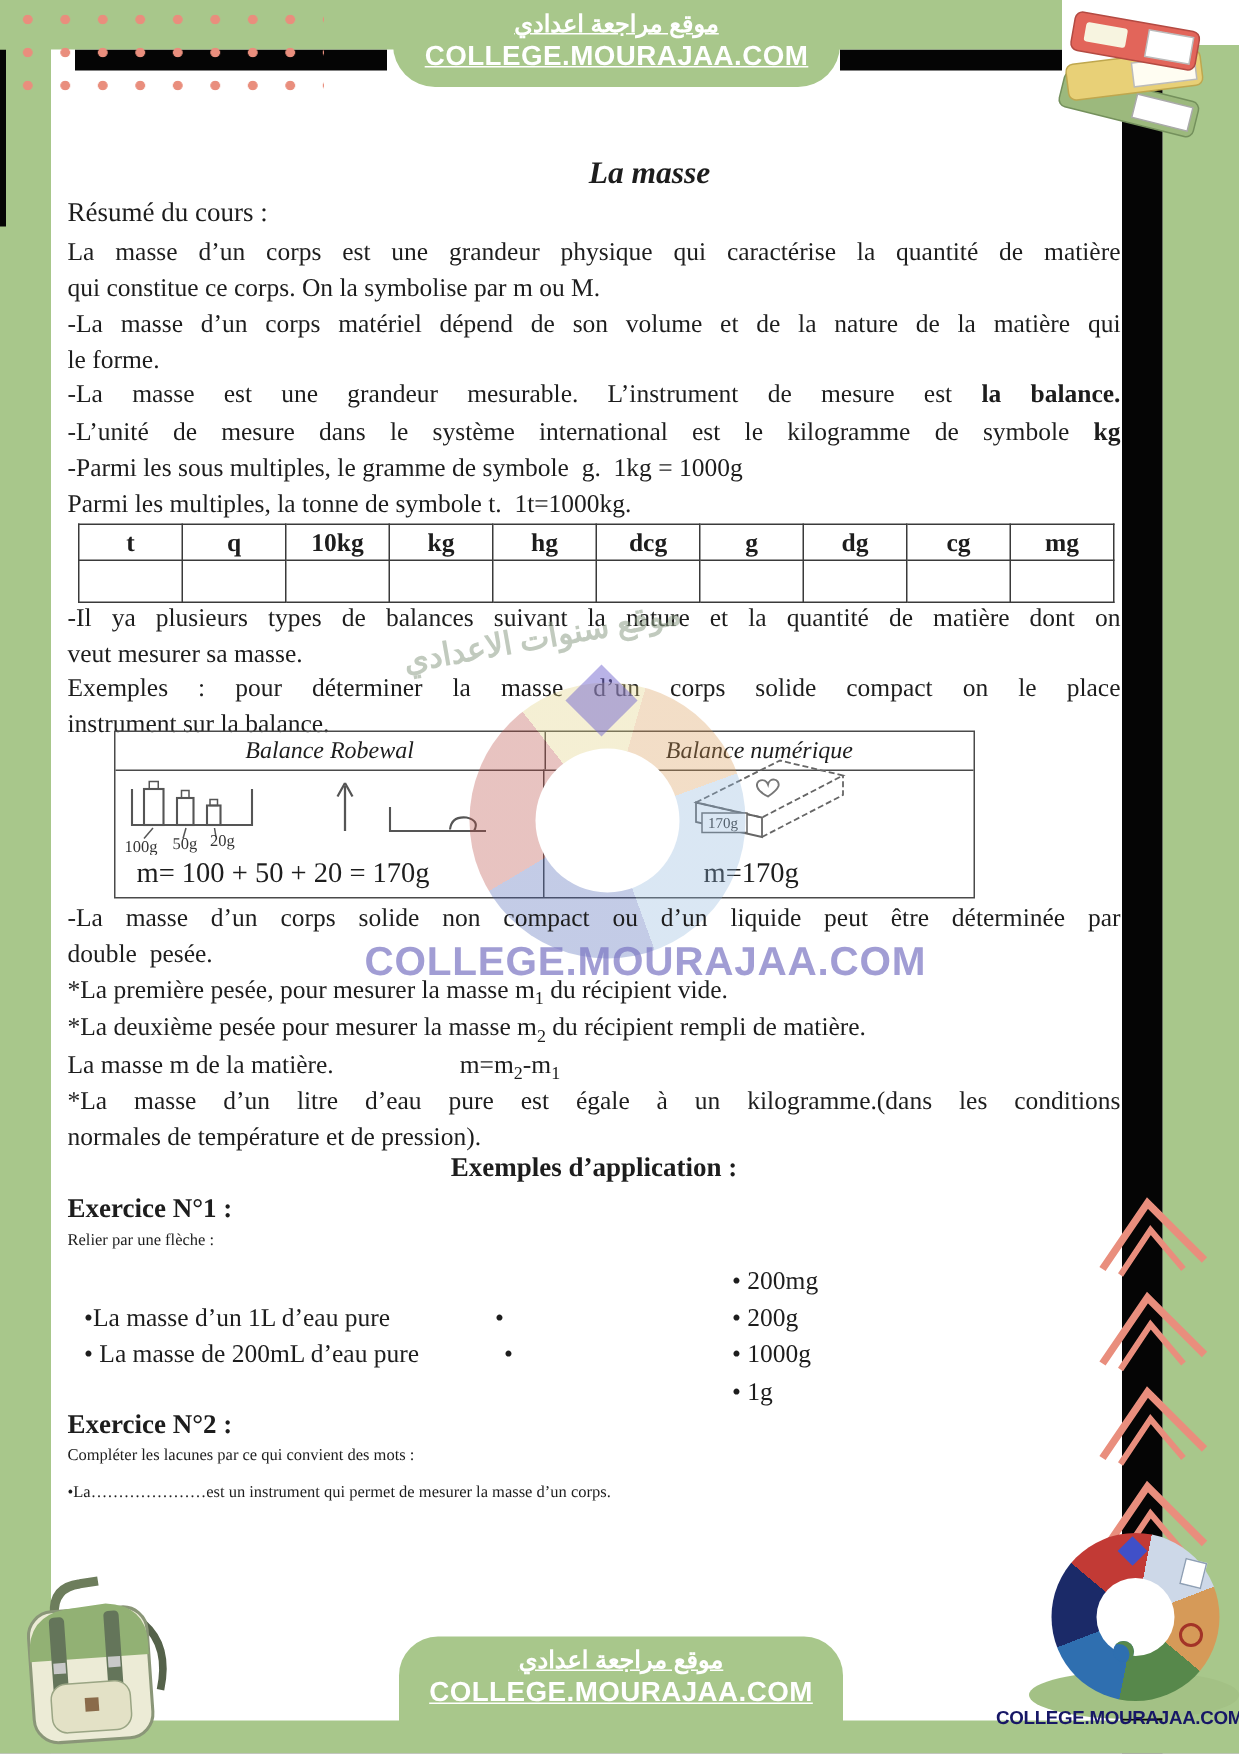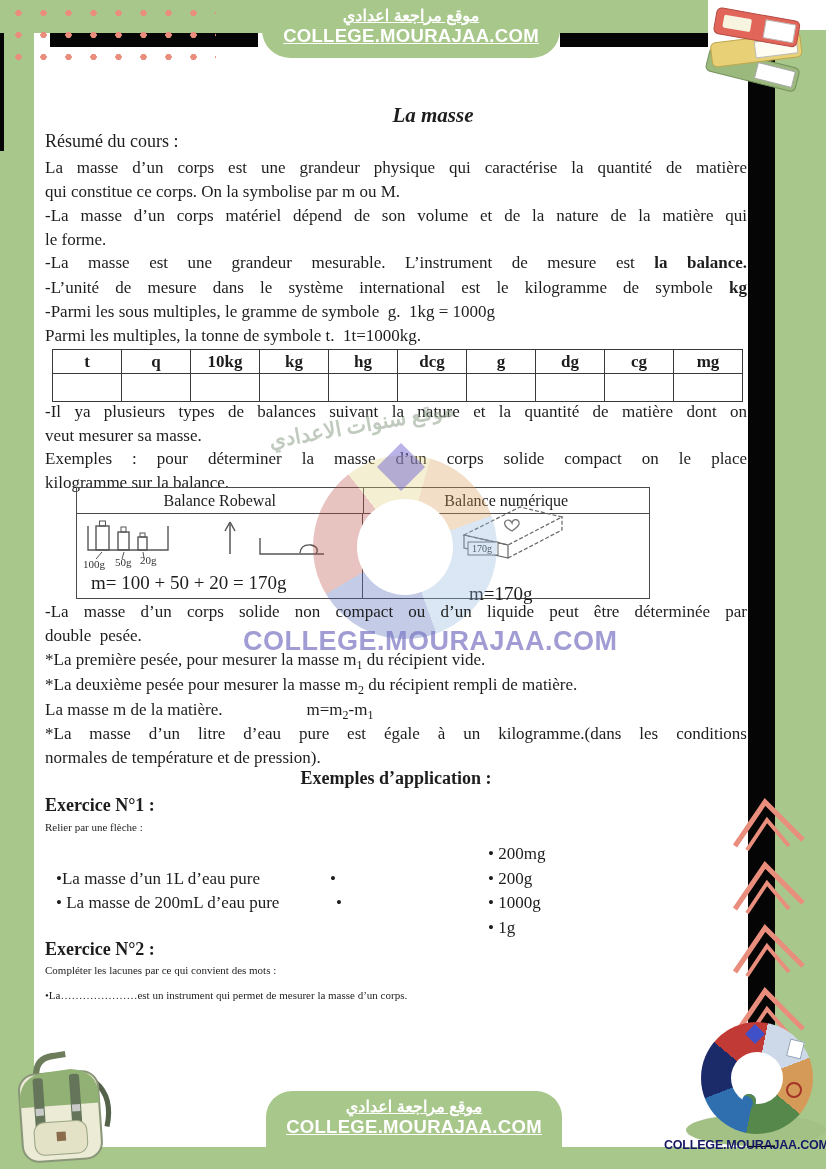--- a/index.html
+++ b/index.html
@@ -37,27 +37,27 @@
   .bold{font-weight:bold;}
   sub{font-size:12px;}
 
   
   .units{position:absolute;left:52px;top:349px;width:691px;border-collapse:collapse;table-layout:fixed;}
   .units th{border:1.4px solid #3a3a3a;font-size:17px;font-weight:bold;height:21px;font-family:"Liberation Serif",serif;}
   .units td{border:1.4px solid #3a3a3a;height:25px;}
 
   
   .figure{position:absolute;left:76px;top:487px;width:572px;height:110px;border:1.4px solid #4a4a4a;}
-  .fig-head{display:flex;height:25px;border-bottom:1.4px solid #4a4a4a;}
+  .fig-head{display:flex;height:25px;border-bottom:1.4px solid #4a4a4a;font-style:italic;}
   .fig-head>div{flex:1;display:flex;align-items:center;justify-content:center;font-size:16px;}
   .fh-left{border-right:1.4px solid #4a4a4a;}
   .fig-divider{position:absolute;left:285px;top:25px;bottom:0;width:1.4px;background:#4a4a4a;}
   .fig-formula{position:absolute;font-size:19px;}
   .ffl{left:14px;top:84px;}
-  .ffr{left:392px;top:84px;margin-top:11px;}
+  .ffr{left:392px;top:84px;}
 
   
   .wm-ring{left:313px;top:455px;width:184px;height:184px;border-radius:50%;opacity:.33;
     background:conic-gradient(from 160deg,#4a63b4 0 22%,#b94a42 22% 45%,#e0cf7c 45% 60%,#d99a55 60% 75%,#8fb6dc 75% 100%);}
   .wm-hole{left:357px;top:499px;width:96px;height:96px;border-radius:50%;background:#fff;}
   .wm-diamond{left:384px;top:450px;width:34px;height:34px;background:#7468cf;transform:rotate(45deg);opacity:.5;}
   .wm-site{left:243px;top:626px;font-family:"Liberation Sans",sans-serif;font-weight:bold;
            font-size:27px;letter-spacing:.5px;color:#7d78c4;opacity:.72;}
   .wm-ar1{left:268px;top:413px;font-size:21px;color:#8fa089;opacity:.55;transform:rotate(-10deg);font-weight:bold;}
 
@@ -157,21 +157,21 @@
           <td></td>
           <td></td>
           <td></td>
     </tr>
   </tbody>
     </table>
 
   <div class="line jl" style="top:400px">-Il ya plusieurs types de balances suivant la nature et la quantité de matière  dont on</div>
   <div class="line nl" style="top:424px">veut mesurer sa masse.</div>
   <div class="line jl" style="top:447px">Exemples : pour déterminer la masse d’un corps solide compact on le place</div>
-  <div class="line nl" style="top:471px">kilogramme sur la balance.</div>
+  <div class="line nl" style="top:471px">instrument sur la balance.</div>
 
   <div class="figure">
     <div class="fig-head">
       <div class="fh-left">Balance Robewal</div>
       <div>Balance numérique</div>
     </div>
     <div class="fig-divider"></div>
 
     <svg class="abs" style="left:5px;top:28px;width:245px;height:54px;" viewBox="0 0 245 54">
       <path d="M6 10 V34 H86 V10" fill="none" stroke="#555" stroke-width="1.4"></path>

